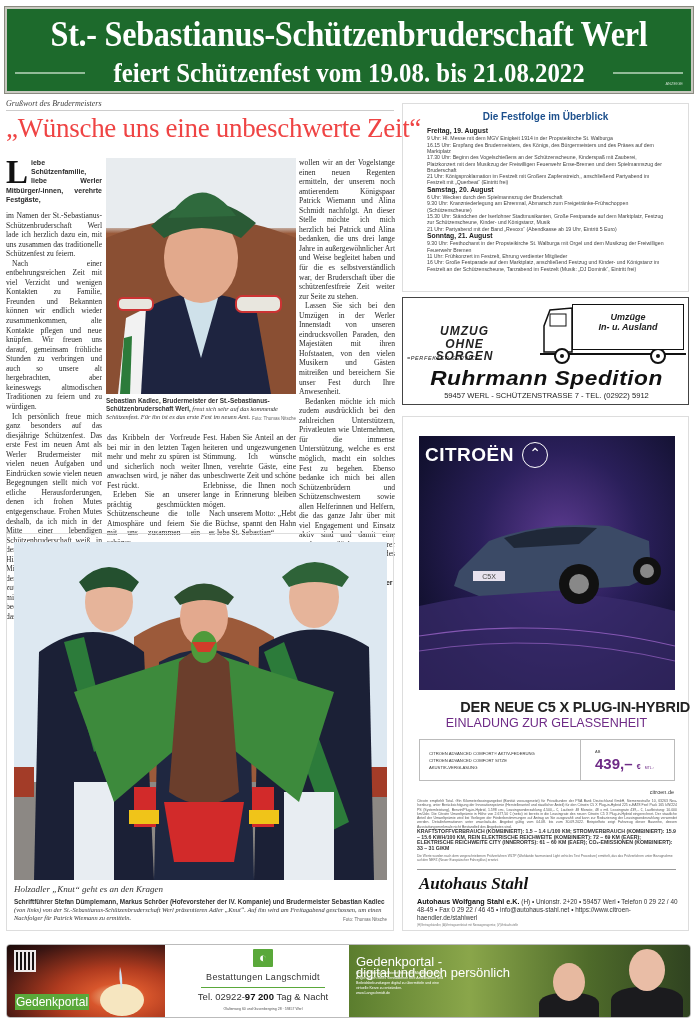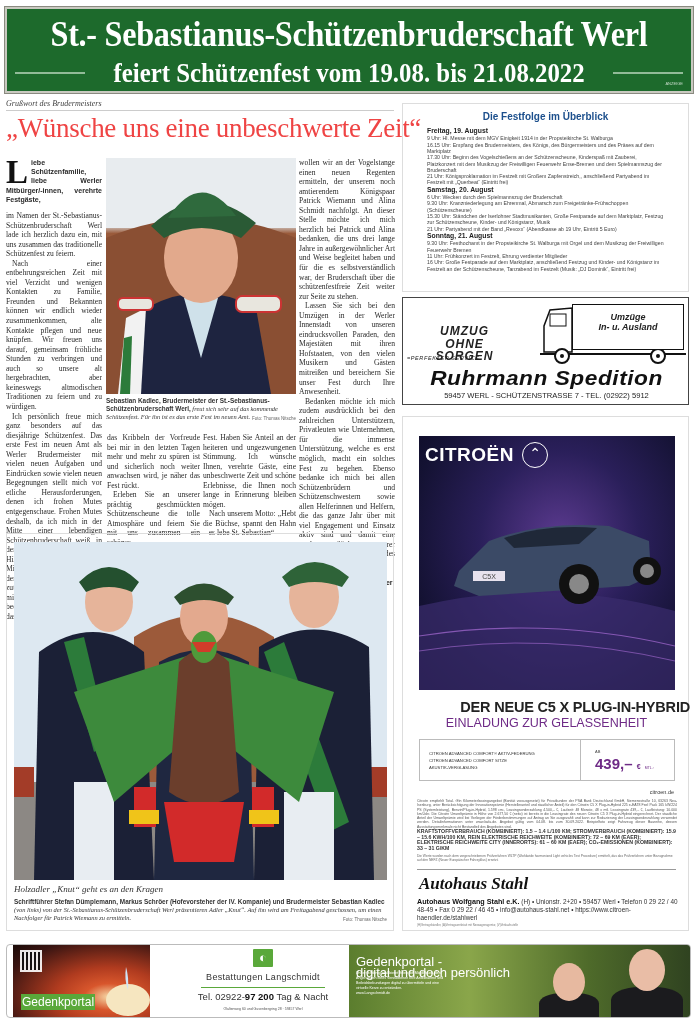--- a/index.html
+++ b/index.html
@@ -78,21 +78,21 @@
   .citroen .fineb { position: absolute; left: 14px; top: 412px; width: 260px; font-size: 5.2px; line-height: 5.5px; color: #333; font-weight: bold; }
   .citroen .fine2 { position: absolute; left: 14px; top: 437px; width: 260px; font-size: 3.3px; line-height: 4px; color: #666; }
   .citroen .hr { position: absolute; left: 14px; top: 452px; width: 259px; height: 1px; background: #999; }
   .citroen .dealerlogo { position: absolute; left: 16px; top: 457px; font-family: "Liberation Serif", serif; font-style: italic; font-weight: bold; font-size: 17px; color: #111; }
   .citroen .dealer { position: absolute; left: 14px; top: 481px; width: 262px; font-size: 6.4px; line-height: 7.8px; color: #333; }
   .citroen .dealer b { font-size: 7.2px; color: #111; }
   .citroen .dealerfine { position: absolute; left: 14px; top: 506px; font-size: 2.8px; color: #777; }
 
   
   .bottomban { position: absolute; left: 6px; top: 944px; width: 685px; height: 74px; border-radius: 4px; overflow: hidden; border: 1px solid #bbb; }
-  .gedenk-left { position: absolute; left: 0; top: 0; width: 137px; height: 74px; background: radial-gradient(ellipse at 70% 70%, #f6d8a6 0%, #d8562c 18%, #b03b1f 40%, #3a1512 80%, #1a0a08 100%); margin-left: 6px; }
+  .gedenk-left { position: absolute; left: 0; top: 0; width: 158px; height: 74px; background: radial-gradient(ellipse at 70% 70%, #f6d8a6 0%, #d8562c 18%, #b03b1f 40%, #3a1512 80%, #1a0a08 100%); }
   .qr { position: absolute; left: 7px; top: 5px; width: 22px; height: 22px; background: repeating-linear-gradient(90deg,#111 0 2px,#fff 2px 4px), #fff; border: 2px solid #fff; opacity: .9; }
   .gedenk-label { position: absolute; left: 8px; top: 50px; font-family: "Liberation Sans", sans-serif; font-size: 12px; color: #fff; }
   .gedenk-label .g { background: #5aa83a; padding: 1px 1px; }
   .gedenk-mid { position: absolute; left: 170px; top: 0; width: 172px; height: 74px; background: #fff; text-align: center; font-family: "Liberation Sans", sans-serif; }
   .glogo { position: absolute; left: 76px; top: 4px; width: 20px; height: 18px; background: #5aa83a; border-radius: 1px; color: #fff; font-size: 13px; line-height: 18px; font-weight: bold; }
   .bname { position: absolute; left: 0; top: 27px; width: 172px; font-size: 9px; color: #333; letter-spacing: .3px; }
   .bline { position: absolute; left: 24px; top: 42px; width: 124px; height: 1px; background: #5aa83a; }
   .btel { position: absolute; left: 0; top: 46px; width: 172px; font-size: 9.5px; color: #333; }
   .btel b { color: #111; }
   .baddr { position: absolute; left: 0; top: 62px; width: 172px; font-size: 3.5px; color: #555; }

